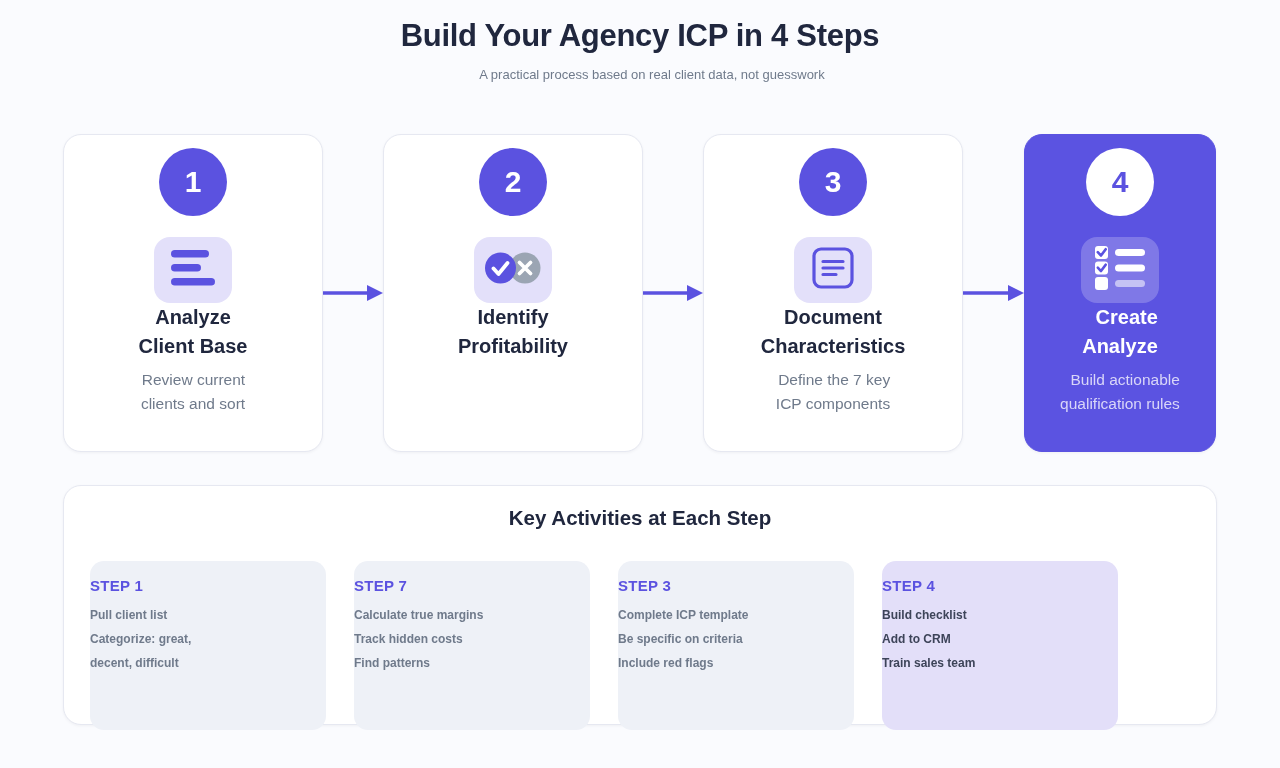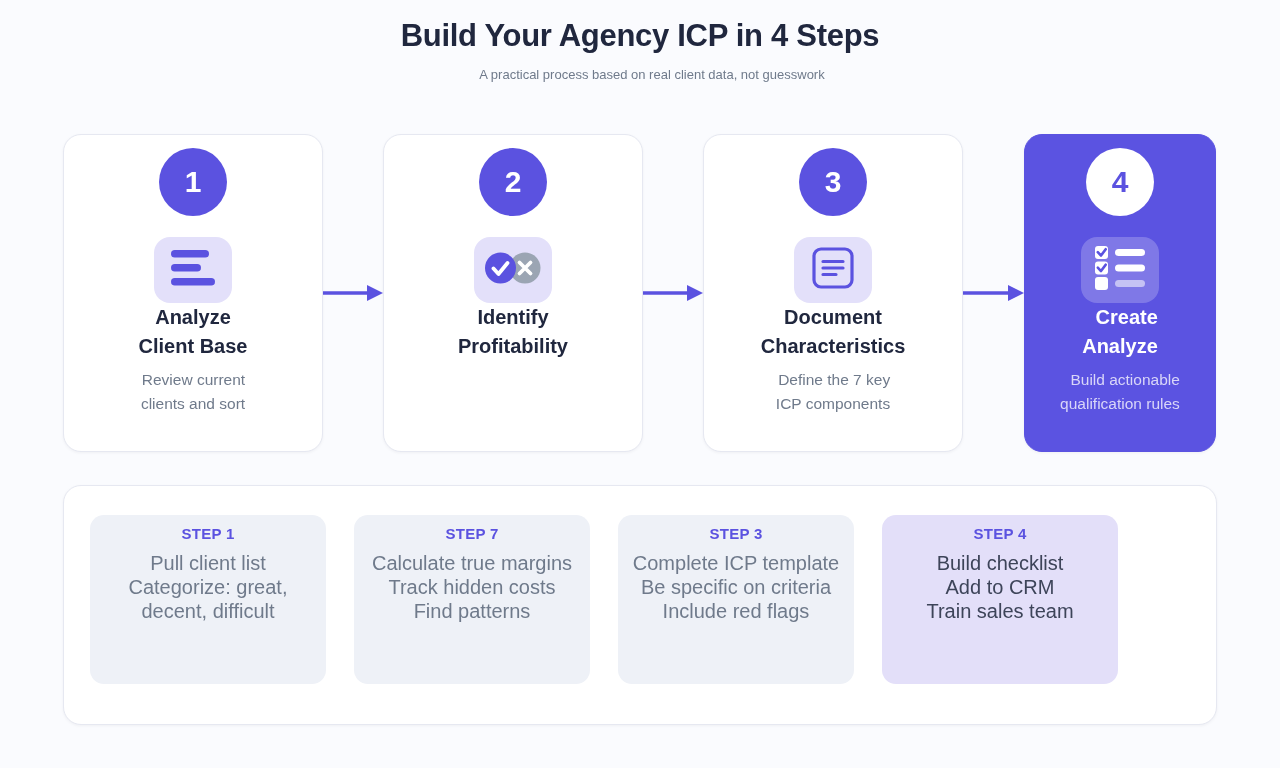--- a/index.html
+++ b/index.html
@@ -115,35 +115,36 @@
   .activities-row {
     margin: 29px 0 0 26px;
     display: flex;
     gap: 28px;
   }
   .activity-box {
     width: 236px;
     height: 169px;
     border-radius: 14px;
     background: #EEF1F7;
-    padding-top: 10px;
-    text-align: center;
+    padding-top: 16px;
+    text-align: left;
   }
   .activity-box.highlight { background: #E3DFF9; }
   .activity-label {
     font-size: 15px;
     font-weight: 700;
     letter-spacing: 0.3px;
     color: #5B52E0;
   }
   .activity-lines { margin-top: 9px; }
   .activity-line {
-    font-size: 20px;
+    font-size: 12px;
     line-height: 24px;
     color: #6F7A8B;
+    font-weight: bold;
   }
   .activity-box.highlight .activity-line { color: #3D4459; }
 </style>
 </head>
 <body>
 
 <div class="header">
   <div class="page-title">Build Your Agency ICP in 4 Steps</div>
   <div class="page-subtitle">A practical process based on real client data, not guesswork</div>
 </div>
@@ -252,20 +253,21 @@
     </div>
     <div class="step-desc">
       <div>Build actionable</div>
       <div>qualification rules</div>
     </div>
   </div>
 
 </div>
 
 <div class="activities-panel">
+  <div class="activities-heading">Key Activities at Each Step</div>
   <div class="activities-row">
 
     <div class="activity-box">
       <div class="activity-label">STEP 1</div>
       <div class="activity-lines">
         <div class="activity-line">Pull client list</div>
         <div class="activity-line">Categorize: great,</div>
         <div class="activity-line">decent, difficult</div>
       </div>
     </div>

